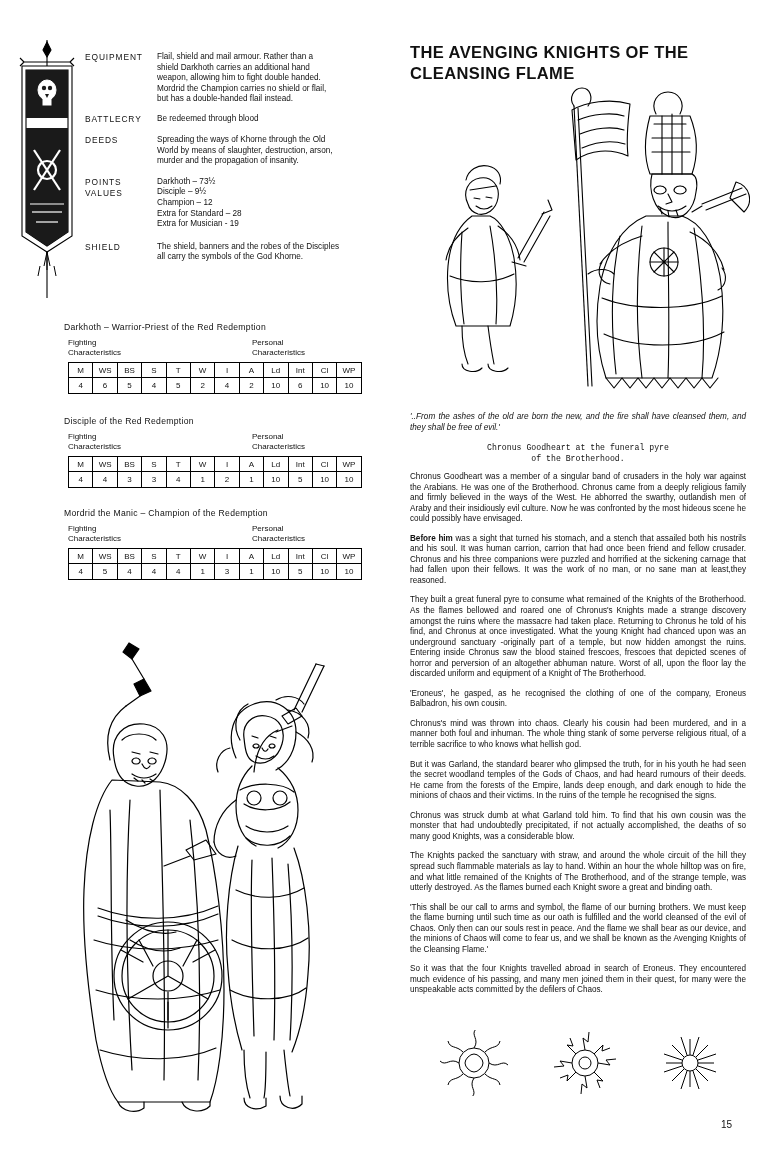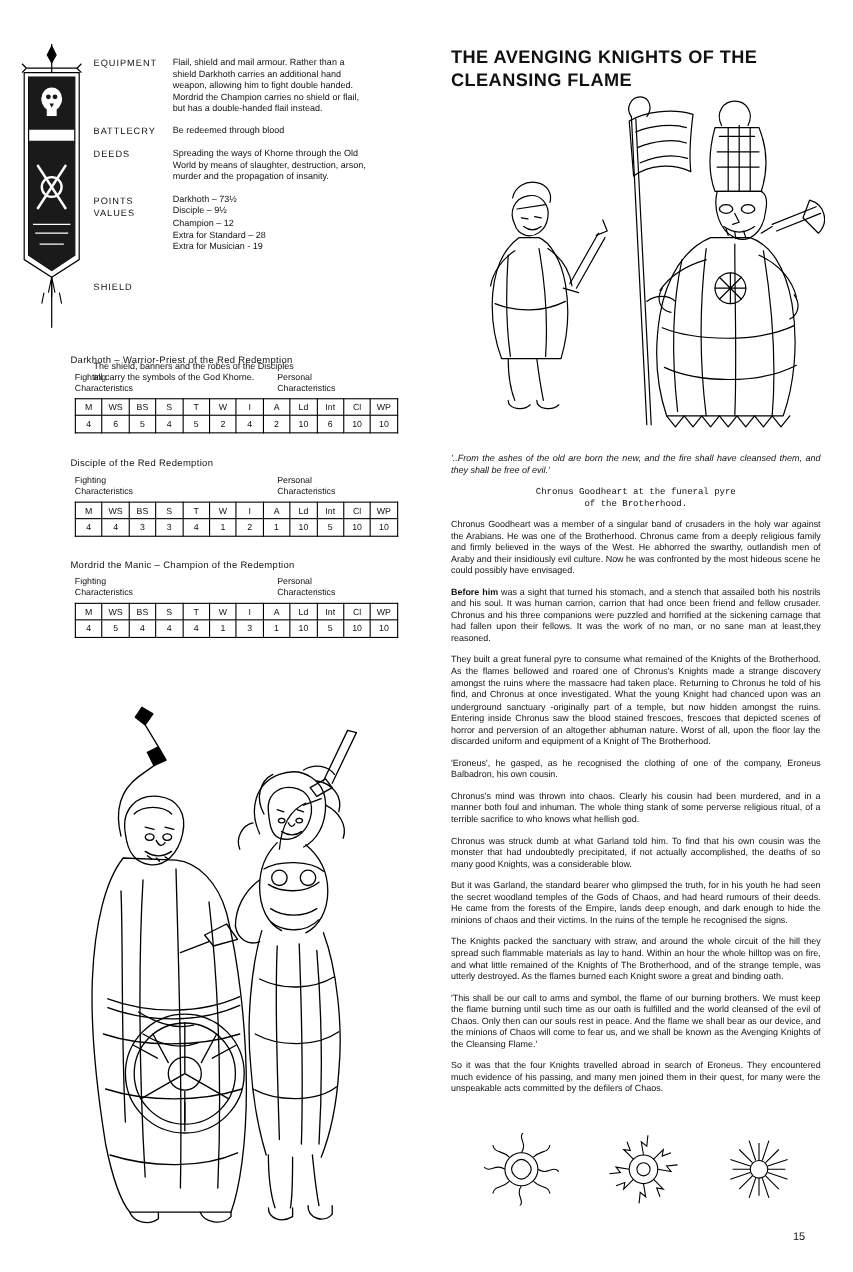--- a/index.html
+++ b/index.html
@@ -149,21 +149,21 @@
         </div>
         <div class="eq-val">
           <span class="ln">Darkhoth – 73½</span>
           <span class="ln">Disciple – 9½</span>
           <span class="ln">Champion – 12</span>
           <span class="ln">Extra for Standard – 28</span>
           <span class="ln">Extra for Musician - 19</span>
         </div>
       </div>
 
-      <div class="eq-row" style="margin-top:26px;flex-direction:column;">
+      <div class="eq-row" style="margin-top:12px;">
         <div class="eq-key">SHIELD</div>
         <div class="eq-val">
           <span class="ln">The shield, banners and the robes of the Disciples</span>
           <span class="ln">all carry the symbols of the God Khorne.</span>
         </div>
       </div>
 
     </div>
 
     <div class="statblock" style="top:322px;">
@@ -505,22 +505,22 @@
       <span style="display:block">Chronus Goodheart at the funeral pyre</span>
       <span style="display:block">of the Brotherhood.</span>
     </div>
 
     <div class="paras">
       <p><span>Chronus Goodheart was a member of a singular band of crusaders in the holy war against the Arabians.  He was one of the Brotherhood.  Chronus came from a deeply religious family and firmly believed in the ways of the West.  He abhorred the swarthy, outlandish men of Araby and their insidiously evil culture.  Now he was confronted by the most hideous scene he could possibly have envisaged.</span></p>
       <p><span class="lead">Before him</span><span> was a sight that turned his stomach, and a stench that assailed both his nostrils and his soul.  It was human carrion, carrion that had once been friend and fellow crusader.  Chronus and his three companions were puzzled and horrified at the sickening carnage that had fallen upon their fellows.  It was the work of no man, or no sane man at least,they reasoned.</span></p>
       <p><span>They built a great funeral pyre to consume what remained of the Knights of the Brotherhood.  As the flames bellowed and roared one of Chronus's Knights made a strange discovery amongst the ruins where the massacre had taken place. Returning to Chronus he told of his find, and Chronus at once investigated.  What the young Knight had chanced upon was an underground sanctuary -originally part of a temple, but now hidden amongst the ruins.  Entering inside Chronus saw the blood stained frescoes, frescoes that depicted scenes of horror and perversion of an altogether abhuman nature.   Worst of all, upon the floor lay the discarded uniform and equipment of a Knight of The Brotherhood.</span></p>
       <p><span>'Eroneus', he gasped, as he recognised the clothing of one of the company, Eroneus Balbadron, his own cousin.</span></p>
       <p><span>Chronus's mind was thrown into chaos.  Clearly his cousin had been murdered, and in a manner both foul and inhuman.  The whole thing stank of some perverse religious ritual, of a terrible sacrifice to who knows what hellish god.</span></p>
+      <p><span>But it was Garland, the standard bearer who glimpsed the truth, for in his youth he had seen the secret woodland temples of the Gods of Chaos, and had heard rumours of their deeds.  He came from the forests of the Empire, lands deep enough, and dark enough to hide the minions of chaos and their victims.  In the ruins of the temple he recognised the signs.</span></p>
       <p><span>Chronus was struck dumb at what Garland told him.  To find that his own cousin was the monster that had undoubtedly precipitated, if not actually accomplished, the deaths of so many good Knights, was a considerable blow.</span></p>
-      <p><span>But it was Garland, the standard bearer who glimpsed the truth, for in his youth he had seen the secret woodland temples of the Gods of Chaos, and had heard rumours of their deeds.  He came from the forests of the Empire, lands deep enough, and dark enough to hide the minions of chaos and their victims.  In the ruins of the temple he recognised the signs.</span></p>
       <p><span>The Knights packed the sanctuary with straw, and around the whole circuit of the hill they spread such flammable materials as lay to hand.  Within an hour the whole hilltop was on fire, and what little remained of the Knights of The Brotherhood, and of the strange temple, was utterly destroyed.  As the flames burned each Knight swore a great and binding oath.</span></p>
       <p><span>'This shall be our call to arms and symbol, the flame of our burning brothers.  We must keep the flame burning until such time  as our oath is fulfilled and the world cleansed of the evil of Chaos.  Only then can our souls rest in peace.  And the flame we shall bear as our device, and the minions of Chaos will come to fear us, and we shall be known as the Avenging Knights of the Cleansing Flame.'</span></p>
       <p><span>So it was that the four Knights travelled abroad in search of Eroneus.  They encountered much evidence of his passing, and many men joined them in their quest, for many were the unspeakable acts committed by the defilers of Chaos.</span></p>
     </div>
 
     <div class="glyphs">
       <svg width="290" height="66" viewBox="0 0 290 66" xmlns="http://www.w3.org/2000/svg">
         <g fill="none" stroke="#000" stroke-width="1">
 
           <g transform="translate(34,33)">

